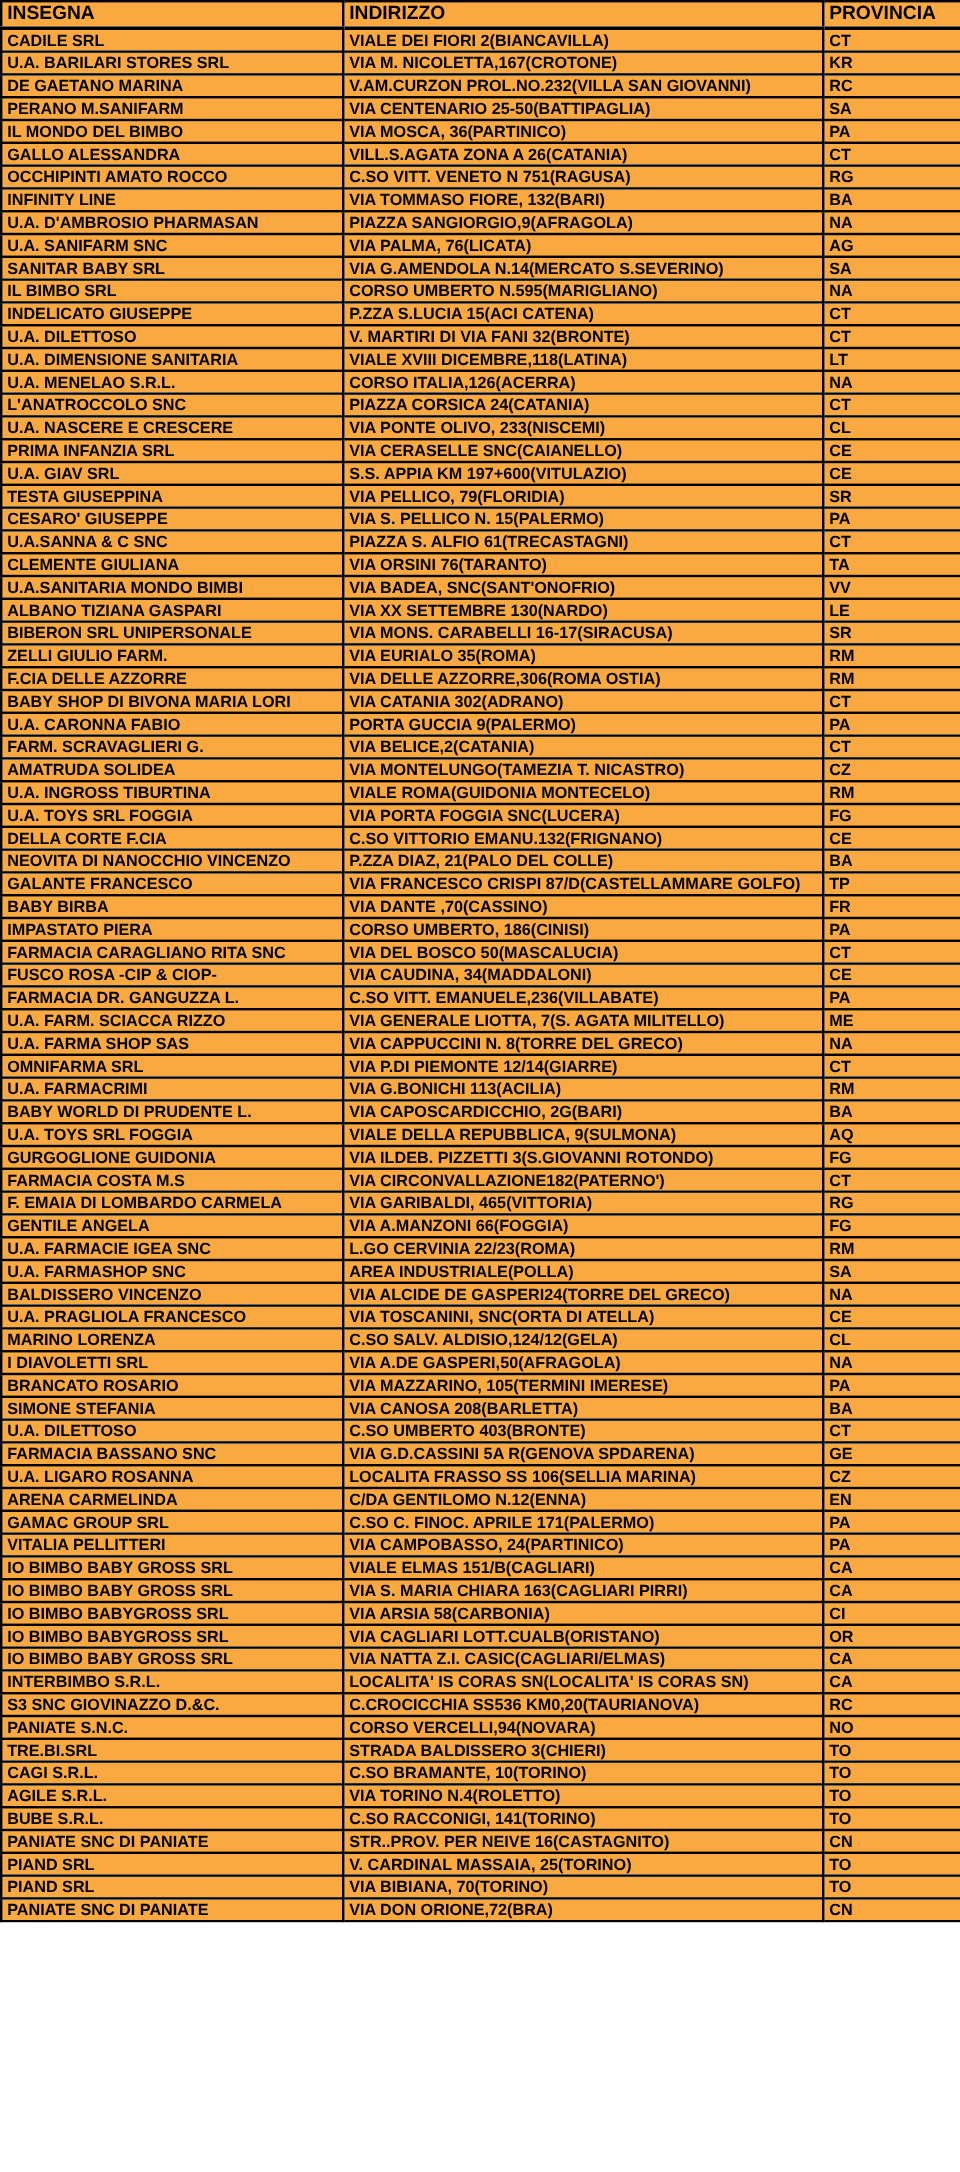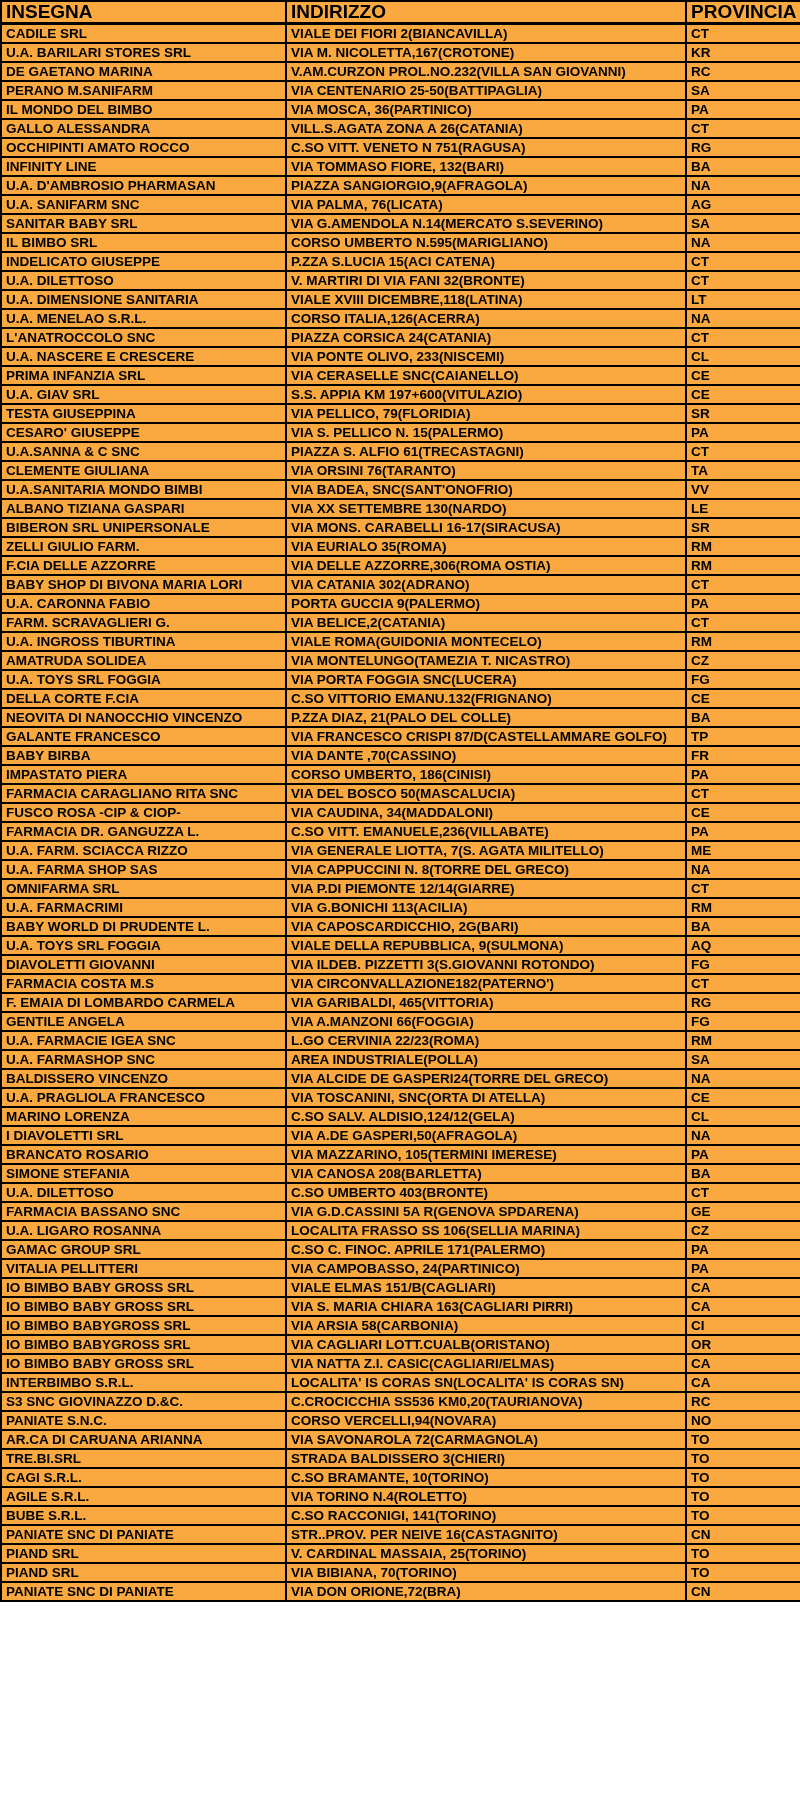--- a/index.html
+++ b/index.html
@@ -27,21 +27,21 @@
     font-size: 13.5px;
     line-height: 17px;
     height: 17px;            
     padding: 0 0 0 4px;
     text-align: left;
     white-space: nowrap;
     overflow: hidden;
     vertical-align: middle;
   }
   .store-table thead th {
-    font-size: 19px;
+    font-size: 16px;
     height: 20px;
     line-height: 20px;
     border-bottom-width: 3px;
   }
 </style>
 </head>
 <body>
 
 <table class="store-table">
   <colgroup>
@@ -211,30 +211,30 @@
         <td>U.A. CARONNA FABIO</td>
         <td>PORTA GUCCIA 9(PALERMO)</td>
         <td>PA</td>
       </tr>
       <tr>
         <td>FARM. SCRAVAGLIERI G.</td>
         <td>VIA BELICE,2(CATANIA)</td>
         <td>CT</td>
       </tr>
       <tr>
+        <td>AMATRUDA SOLIDEA</td>
+        <td>VIA MONTELUNGO(TAMEZIA T. NICASTRO)</td>
+        <td>CZ</td>
+      </tr>
+      <tr>
         <td>U.A. INGROSS TIBURTINA</td>
         <td>VIALE ROMA(GUIDONIA MONTECELO)</td>
         <td>RM</td>
       </tr>
       <tr>
-        <td>AMATRUDA SOLIDEA</td>
-        <td>VIA MONTELUNGO(TAMEZIA T. NICASTRO)</td>
-        <td>CZ</td>
-      </tr>
-      <tr>
         <td>U.A. TOYS SRL FOGGIA</td>
         <td>VIA PORTA FOGGIA SNC(LUCERA)</td>
         <td>FG</td>
       </tr>
       <tr>
         <td>DELLA CORTE F.CIA</td>
         <td>C.SO VITTORIO EMANU.132(FRIGNANO)</td>
         <td>CE</td>
       </tr>
       <tr>
@@ -296,21 +296,21 @@
         <td>BABY WORLD DI PRUDENTE L.</td>
         <td>VIA CAPOSCARDICCHIO, 2G(BARI)</td>
         <td>BA</td>
       </tr>
       <tr>
         <td>U.A. TOYS SRL FOGGIA</td>
         <td>VIALE DELLA REPUBBLICA, 9(SULMONA)</td>
         <td>AQ</td>
       </tr>
       <tr>
-        <td>DIAVOLETTI GIOVANNI</td>
+        <td>GURGOGLIONE GUIDONIA</td>
         <td>VIA  ILDEB. PIZZETTI  3(S.GIOVANNI ROTONDO)</td>
         <td>FG</td>
       </tr>
       <tr>
         <td>FARMACIA COSTA M.S</td>
         <td>VIA CIRCONVALLAZIONE182(PATERNO')</td>
         <td>CT</td>
       </tr>
       <tr>
         <td>F. EMAIA DI LOMBARDO CARMELA</td>
@@ -371,20 +371,25 @@
         <td>FARMACIA BASSANO SNC</td>
         <td>VIA G.D.CASSINI 5A R(GENOVA SPDARENA)</td>
         <td>GE</td>
       </tr>
       <tr>
         <td>U.A. LIGARO ROSANNA</td>
         <td>LOCALITA  FRASSO SS 106(SELLIA MARINA)</td>
         <td>CZ</td>
       </tr>
       <tr>
+        <td>ARENA CARMELINDA</td>
+        <td>C/DA GENTILOMO N.12(ENNA)</td>
+        <td>EN</td>
+      </tr>
+      <tr>
         <td>GAMAC GROUP SRL</td>
         <td>C.SO C. FINOC. APRILE 171(PALERMO)</td>
         <td>PA</td>
       </tr>
       <tr>
         <td>VITALIA PELLITTERI</td>
         <td>VIA CAMPOBASSO, 24(PARTINICO)</td>
         <td>PA</td>
       </tr>
       <tr>
@@ -419,25 +424,20 @@
       </tr>
       <tr>
         <td>S3 SNC GIOVINAZZO D.&amp;C.</td>
         <td>C.CROCICCHIA SS536 KM0,20(TAURIANOVA)</td>
         <td>RC</td>
       </tr>
       <tr>
         <td>PANIATE S.N.C.</td>
         <td>CORSO VERCELLI,94(NOVARA)</td>
         <td>NO</td>
-      </tr>
-      <tr>
-        <td>AR.CA DI CARUANA ARIANNA</td>
-        <td>VIA SAVONAROLA 72(CARMAGNOLA)</td>
-        <td>TO</td>
       </tr>
       <tr>
         <td>TRE.BI.SRL</td>
         <td>STRADA BALDISSERO 3(CHIERI)</td>
         <td>TO</td>
       </tr>
       <tr>
         <td>CAGI S.R.L.</td>
         <td>C.SO BRAMANTE, 10(TORINO)</td>
         <td>TO</td>

